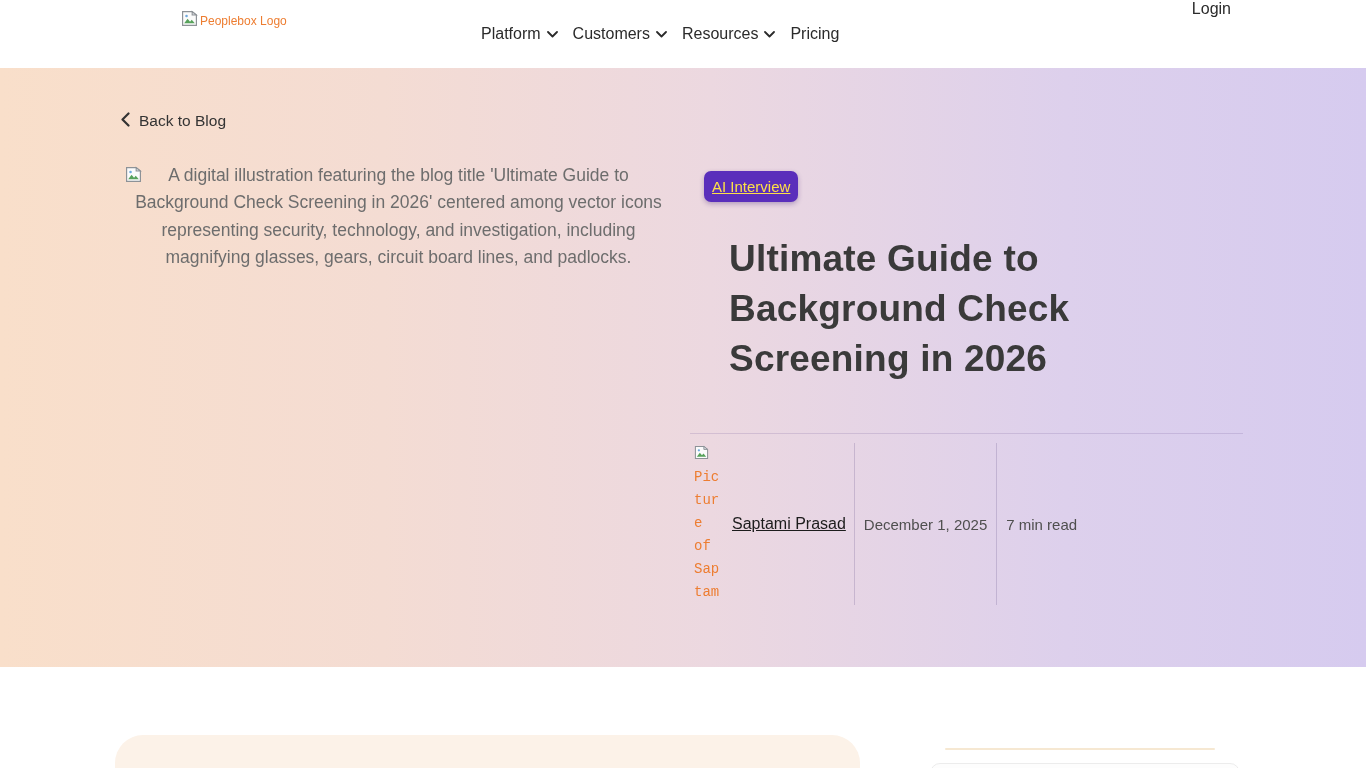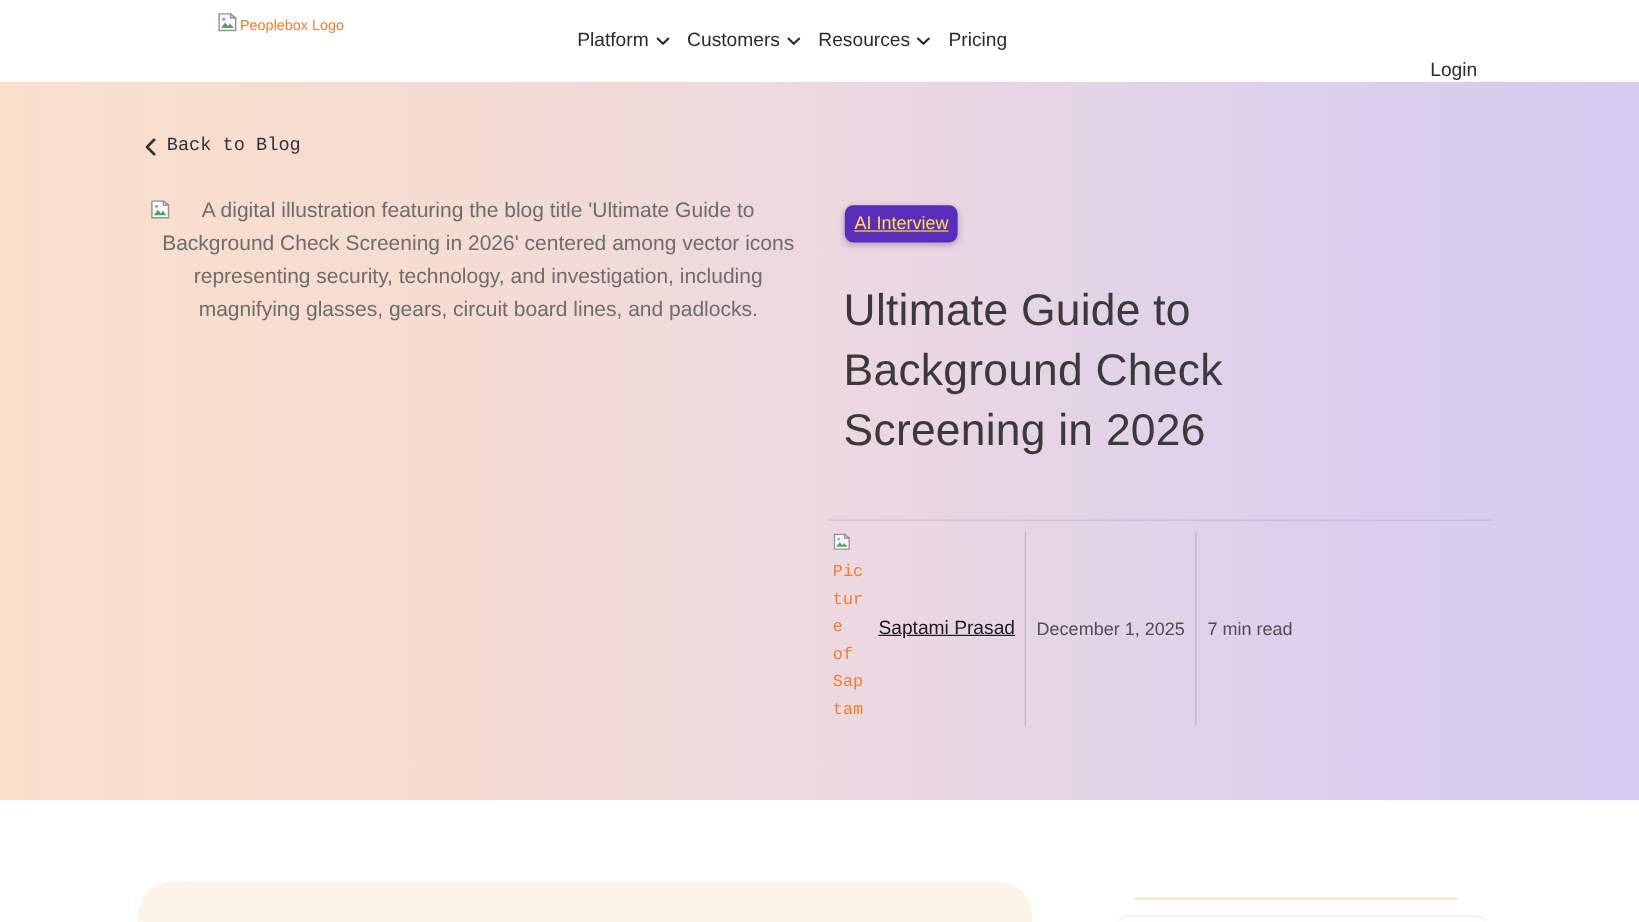--- a/index.html
+++ b/index.html
@@ -31,21 +31,21 @@
     position:absolute; left:481px; top:0; height:68px;
     display:flex; align-items:center; gap:15px;
   }
   .nav-item {
     display:flex; align-items:center; gap:6px;
     font-size:16px; color:#2b2b2b; cursor:pointer;
     white-space:nowrap;
   }
   .nav-right {
     position:absolute; right:135px; top:0; height:68px;
-    display:flex; align-items:flex-end; 
+    display:flex; align-items:flex-start; 
   }
   .login-link { font-size:16px; color:#2b2b2b; cursor:pointer; }
   .demo-btn {
     display:flex; align-items:center; gap:9px;
     background:#F7941E;
     color:#ffffff;
     font-size:15.5px; font-weight:bold;
     border:none; cursor:pointer;
     padding:0 26px;
     height:47px;
@@ -54,22 +54,22 @@
   }
 
   
   .hero {
     position:absolute; top:68px; left:0;
     width:1366px; height:599px;
     background:linear-gradient(90deg,#f9dfca 0%,#f4dcd3 28%,#ecd8e0 52%,#ddd0ec 78%,#d6cbef 100%);
   }
   .back-link {
     position:absolute; left:121px; top:44px;
-    display:flex; align-items:flex-end; gap:9px;
-    font-size:15.5px; color:#333333; cursor:pointer;font-family:Liberation Mono, monospace;
+    display:flex; align-items:flex-start; gap:9px;
+    font-size:15.5px; color:#333333; cursor:pointer;
   }
 
   
   .hero-image {
     position:absolute; left:120px; top:94px;
     width:557px;
     text-align:center;
     font-size:17.5px; line-height:27.3px;
     color:#6d6d6d;
   }
@@ -84,23 +84,23 @@
     background:#5A2EBB;
     color:#fde047;
     font-size:15px;
     padding:7px 8px;
     border-radius:7px;
     box-shadow:0 2px 5px rgba(50,20,110,.30);
     cursor:pointer;
     text-decoration:underline;
   }
   .post-title {
-    position:absolute; left:703px; top:166px;
+    position:absolute; left:729px; top:166px;
     width:420px;
-    font-size:37px; font-weight:normal;
+    font-size:37px; font-weight:bold;
     line-height:50px;
     color:#3a3a3a;
     letter-spacing:.2px;
   }
   .title-divider {
     position:absolute; left:690px; top:365px;
     width:553px; height:1px;
     background:rgba(125,100,160,.22);
   }
 

